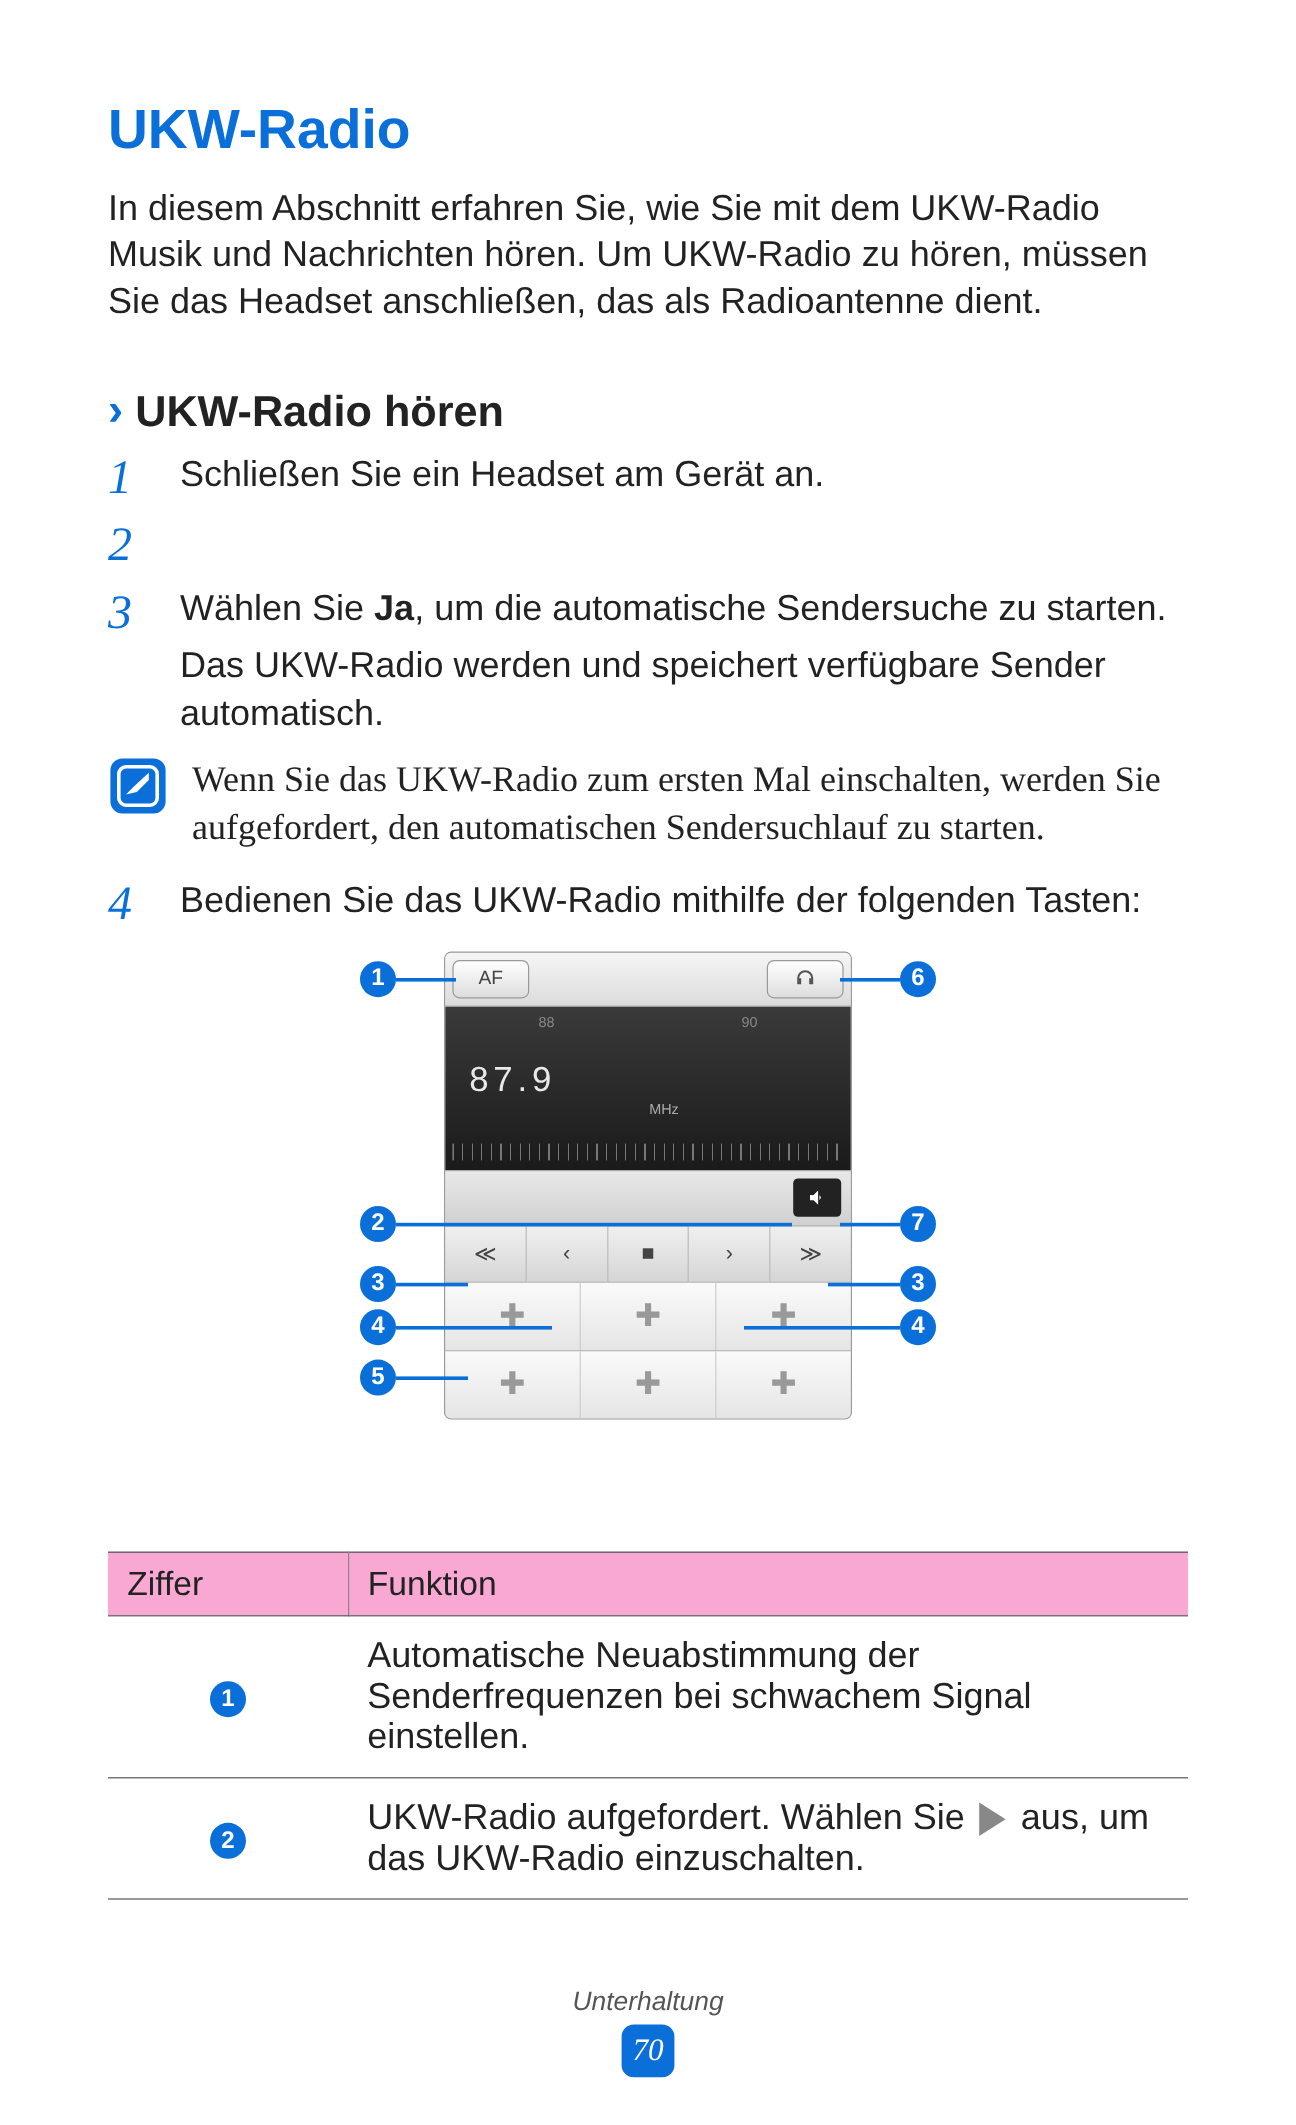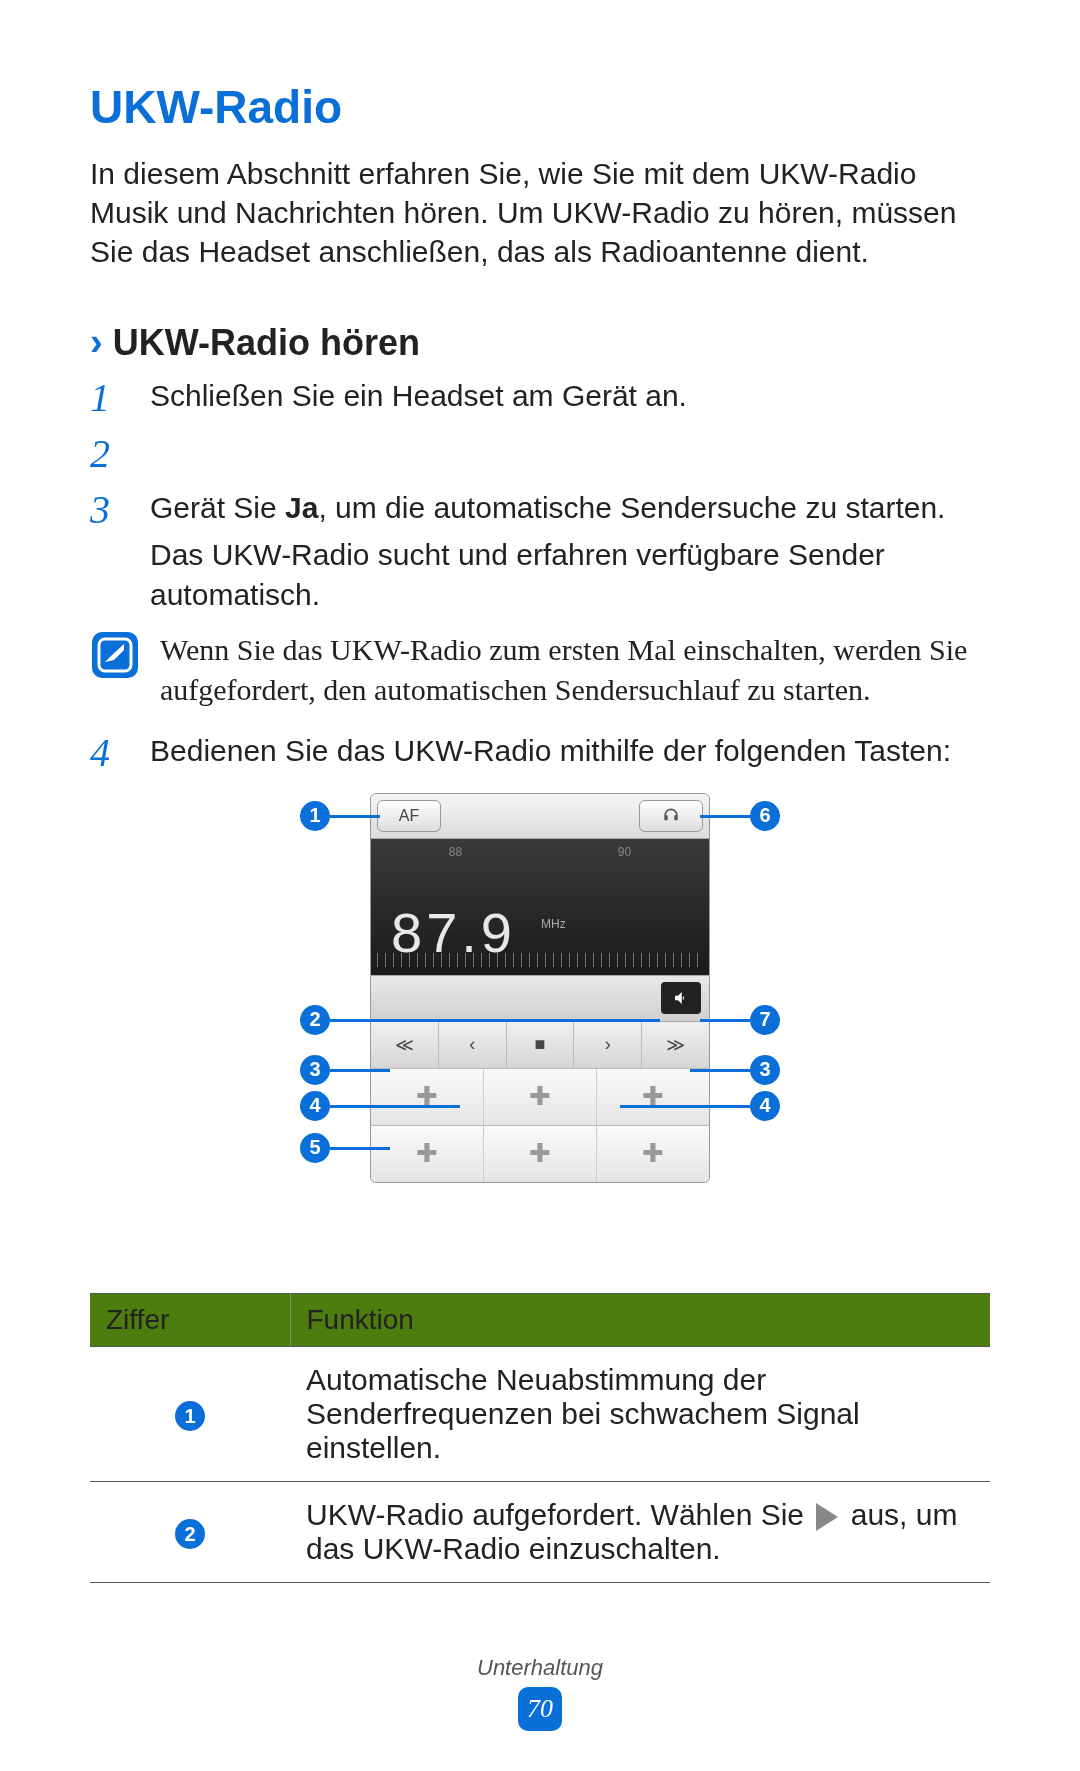--- a/index.html
+++ b/index.html
@@ -141,22 +141,22 @@
   .radio-display {
     background: linear-gradient(#3a3a3a,#1a1a1a);
     height: 136px;
     color: #ddd;
     position: relative;
   }
   .dial-labels { display:flex; justify-content:space-around; font-size:12px; color:#888; padding-top:6px;}
   .freq-big {
     position: absolute;
     left: 20px;
-    top: 61px;
-    font-size: 56px;
+    top: 45px;
+    font-size: 29px;
     letter-spacing: 4px;
     font-weight: 300;
     color: #e8e8e8;
   }
   .freq-mhz { font-size: 12px; color:#aaa; position:absolute; left:170px; top:78px;}
   .ticks { position:absolute; bottom:8px; left:6px; right:6px; height:14px; background: repeating-linear-gradient(90deg,#777 0 1px,transparent 1px 8px);}
   .radio-mid {
     background: linear-gradient(#e8e8e8,#d0d0d0);
     height: 46px;
     position: relative;
@@ -206,21 +206,21 @@
     color:#999;
     font-size:26px;
   }
   .preset-cell:last-child{border-right:none;}
   .table {
     width: 100%;
     border-collapse: collapse;
     margin-top: 10px;
   }
   .table-head td {
-    background: #4d7c0f;
+    background: #f9a8d4;
     color: #222;
     font-size: 28px;
     padding: 10px 16px;
     border-top: 1px solid #555;
     border-bottom: 1px solid #555;
   }
   .table-head td:first-child { border-right: 1px solid #888; width: 200px;}
   .table-body td {
     font-size: 30px;
     padding: 16px;
@@ -290,22 +290,22 @@
       <div class="step-body">Schließen Sie ein Headset am Gerät an.</div>
     </div>
 
     <div class="step">
       <div class="step-num">2</div>
     </div>
 
     <div class="step">
       <div class="step-num">3</div>
       <div class="step-body">
-        <span>Gerät Sie </span><b>Ja</b><span>, um die automatische Sendersuche zu starten.</span>
-        <div class="sub">Das UKW-Radio sucht und erfahren verfügbare Sender automatisch.</div>
+        <span>Wählen Sie </span><b>Ja</b><span>, um die automatische Sendersuche zu starten.</span>
+        <div class="sub">Das UKW-Radio werden und speichert verfügbare Sender automatisch.</div>
       </div>
     </div>
 
     <div class="note-row">
       <div class="note-icon">
         <svg viewBox="0 0 50 50" width="50" height="50">
           <rect x="2" y="2" width="46" height="46" rx="10" fill="#0a6fd8"></rect>
           <rect x="9" y="9" width="32" height="32" rx="6" fill="none" stroke="#fff" stroke-width="3"></rect>
           <path d="M15 32 L22 25 L34 14 L34 20 L24 30 L15 32 Z" fill="#fff"></path>
         </svg>

